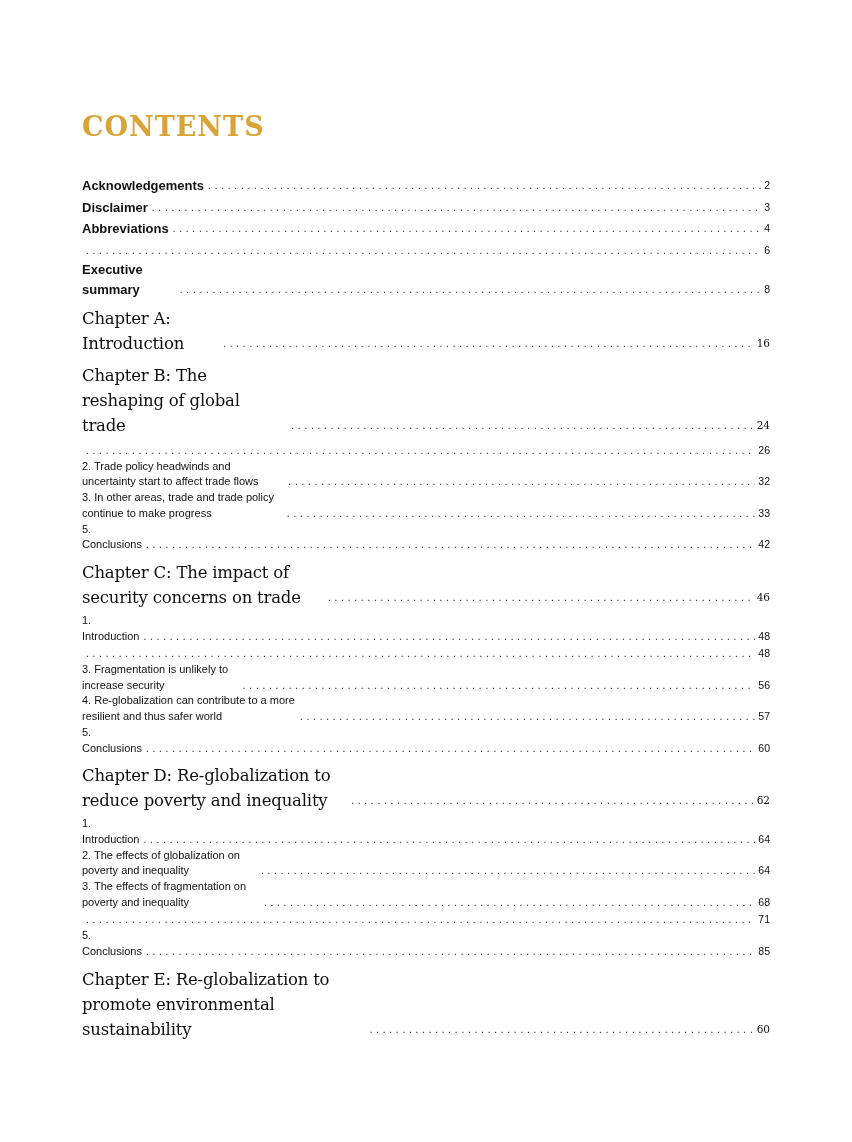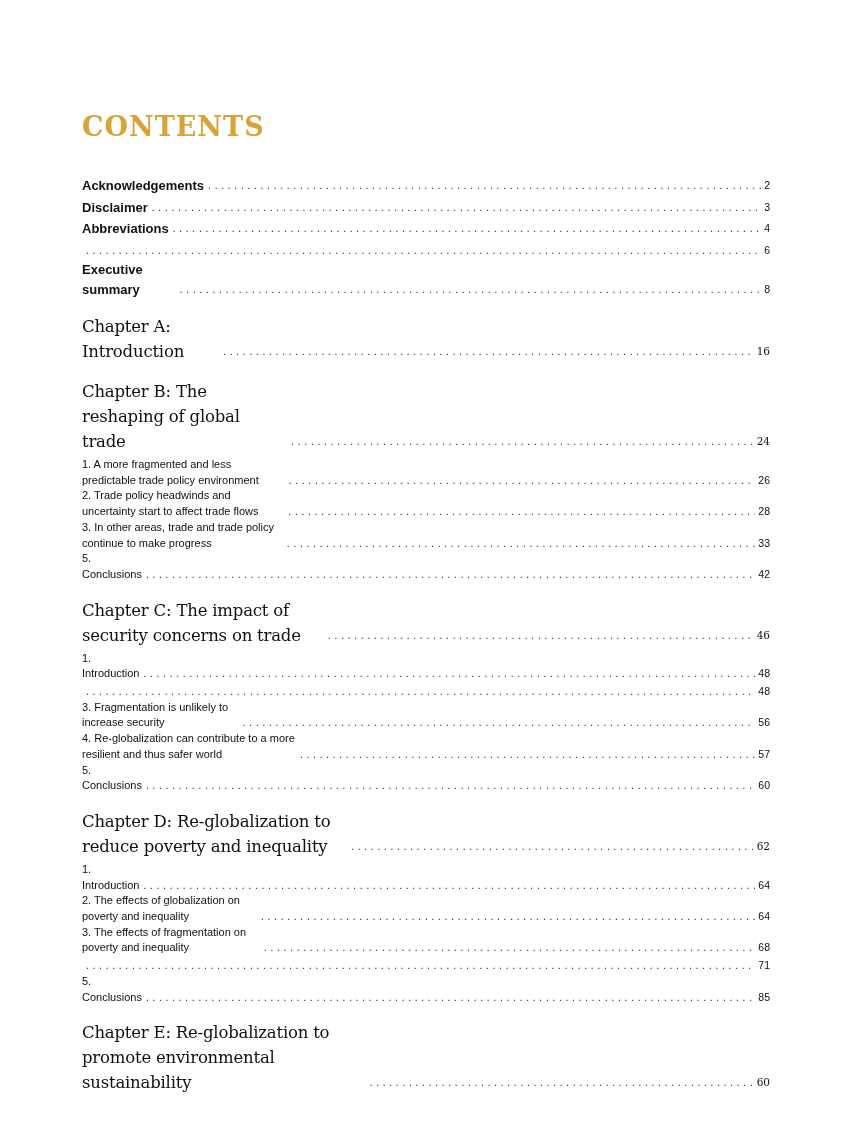--- a/index.html
+++ b/index.html
@@ -17,21 +17,21 @@
   .dots::after{
     content:". . . . . . . . . . . . . . . . . . . . . . . . . . . . . . . . . . . . . . . . . . . . . . . . . . . . . . . . . . . . . . . . . . . . . . . . . . . . . . . . . . . . . . . . . . . . . . . . . . . . . . . . . . . . . . . . . . . .";
     font-family:"Liberation Sans",sans-serif;font-size:10px;letter-spacing:0.5px;color:#1b1b1b;font-weight:400;
   }
   .pg{font-size:10.5px;font-weight:400;color:#111;flex:0 0 auto;}
 
   .front-matter{margin-top:32px;}
   .fm-row{line-height:19.5px;}
   .fm-row .lbl{font-size:13px;font-weight:700;}
 
-  .chapter{margin-top:15px;}
+  .chapter{margin-top:7px;}
   .ch-head{line-height:25px;}
   .ch-head .lbl{
     font-family:"DejaVu Serif",serif;font-size:16.5px;font-weight:500;letter-spacing:-0.2px;color:#101010;
   }
   .ch-head .pg{font-family:"DejaVu Serif",serif;}
   .sections{margin-top:3px;}
   .sec-row{line-height:15.7px;}
   .sec-row .lbl{font-size:11px;font-weight:400;}
 </style>
 </head>
@@ -77,28 +77,27 @@
   </div>
 
   <div class="chapter">
     <div class="row ch-head">
       <span class="lbl">Chapter B: The reshaping of global trade</span>
       <span class="dots"></span>
       <span class="pg">24</span>
     </div>
     <div class="sections">
       <div class="row sec-row">
-        <span class="lbl">1. A more fragmented and less predictable trade policy environment</span>
         <span class="dots"></span>
         <span class="pg">26</span>
       </div>
       <div class="row sec-row">
         <span class="lbl">2. Trade policy headwinds and uncertainty start to affect trade flows</span>
         <span class="dots"></span>
-        <span class="pg">28</span>
+        <span class="pg">32</span>
       </div>
       <div class="row sec-row">
         <span class="lbl">3. In other areas, trade and trade policy continue to make progress</span>
         <span class="dots"></span>
         <span class="pg">33</span>
       </div>
       <div class="row sec-row">
         <span class="lbl">5. Conclusions</span>
         <span class="dots"></span>
         <span class="pg">42</span>

